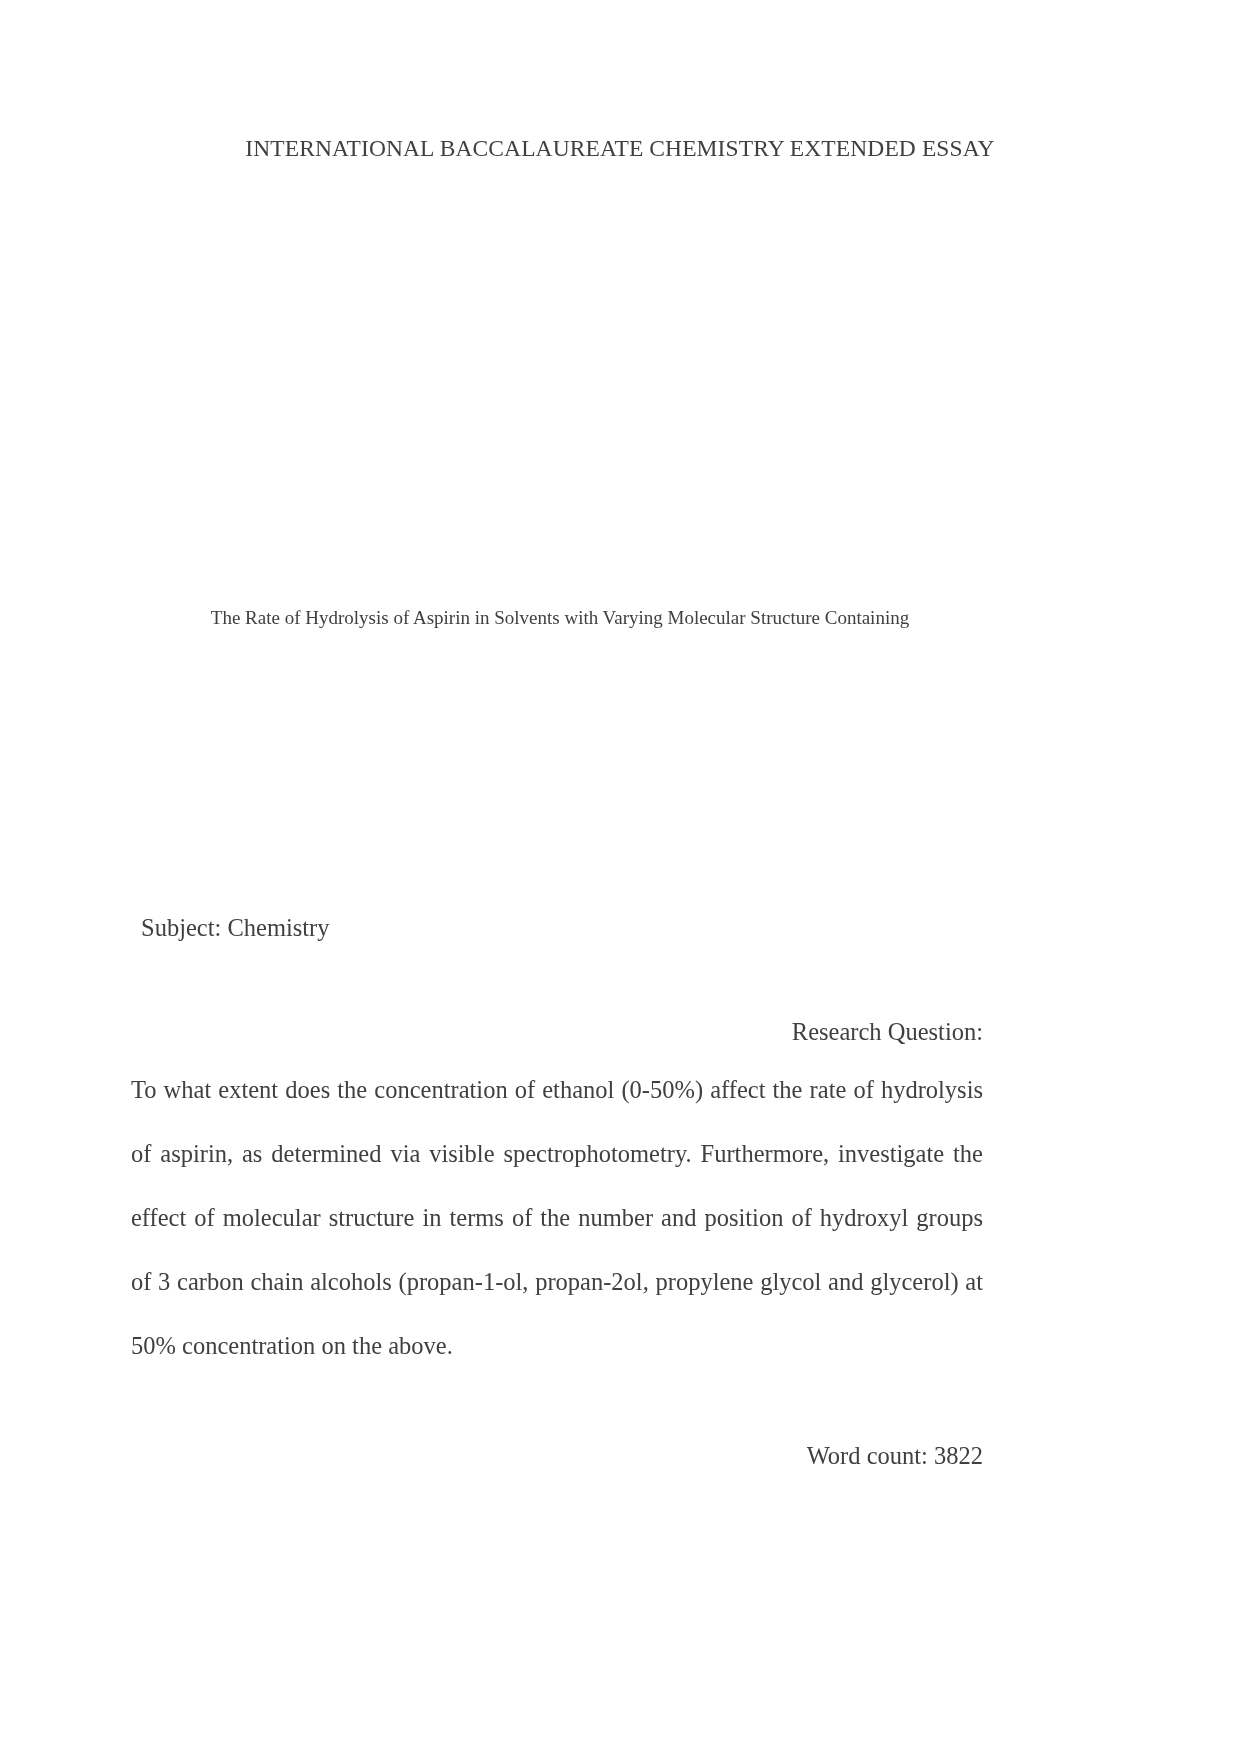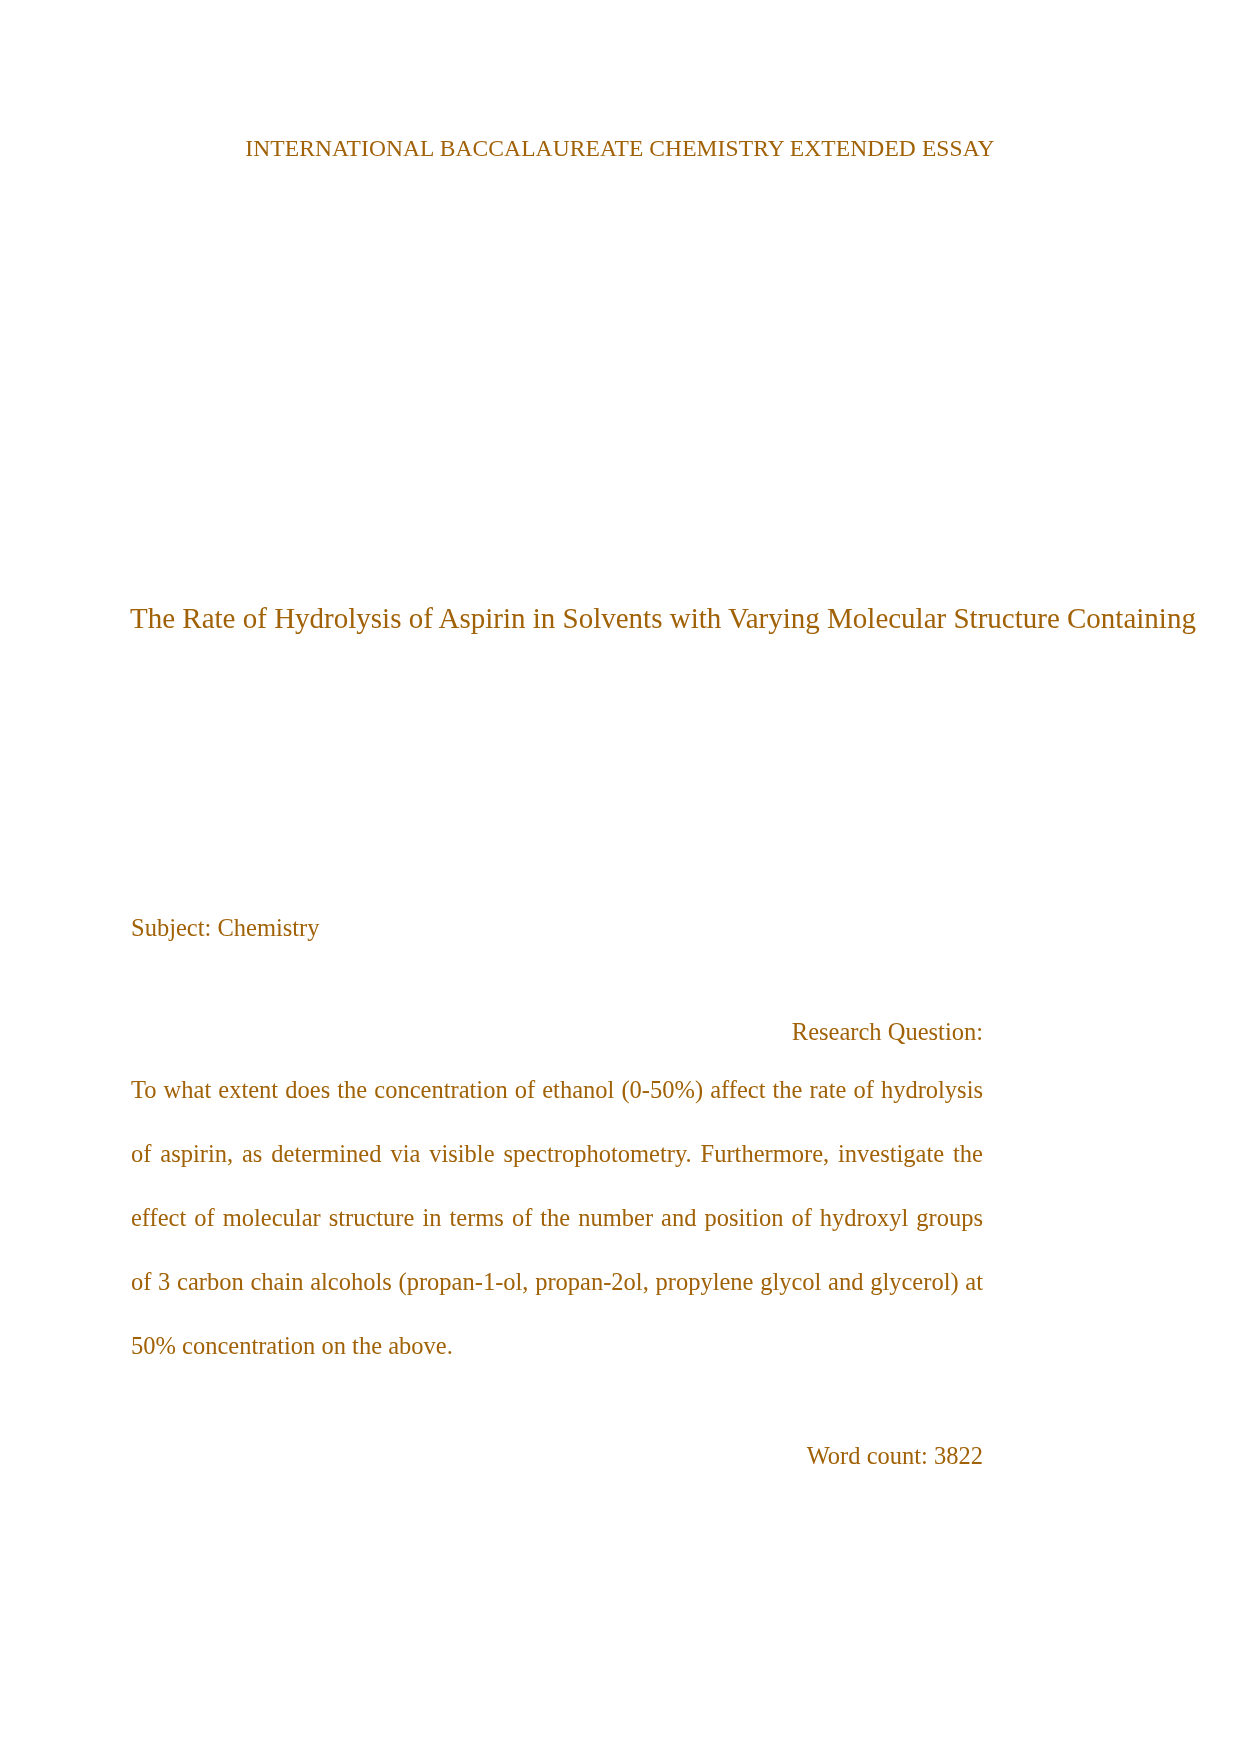--- a/index.html
+++ b/index.html
@@ -7,21 +7,21 @@
     padding: 0;
     background: #ffffff;
   }
   .page {
     position: relative;
     width: 1240px;
     height: 1754px;
     background: #ffffff;
     margin: 0 auto;
     font-family: "Liberation Serif", "DejaVu Serif", serif;
-    color: #a16207;
+    color: #404040;
     overflow: hidden;
   }
 
   
   .doc-header {
     position: absolute;
     top: 133px;
     left: 0;
     width: 1240px;
     text-align: center;
@@ -30,21 +30,21 @@
     letter-spacing: 0.1px;
   }
 
   
   .title-block {
     position: absolute;
     top: 592px;
     left: 130px;
     width: 860px;
     text-align: center;
-    font-size: 29px;
+    font-size: 19px;
     line-height: 52px;
   }
   .title-line {
     display: block;
     white-space: nowrap;
   }
   .title-line.second {
     white-space: normal;
   }
 
@@ -53,20 +53,21 @@
     position: absolute;
     top: 902px;
     left: 131px;
     width: 852px;
     font-size: 24.5px;
     line-height: 52px;
   }
   .meta-line {
     display: block;
     text-align: left;
+    margin-left: 10px;
   }
   .spacer-line {
     display: block;
     height: 52px;
   }
   .rq-label {
     display: block;
     text-align: right;
   }
   .rq-body {

